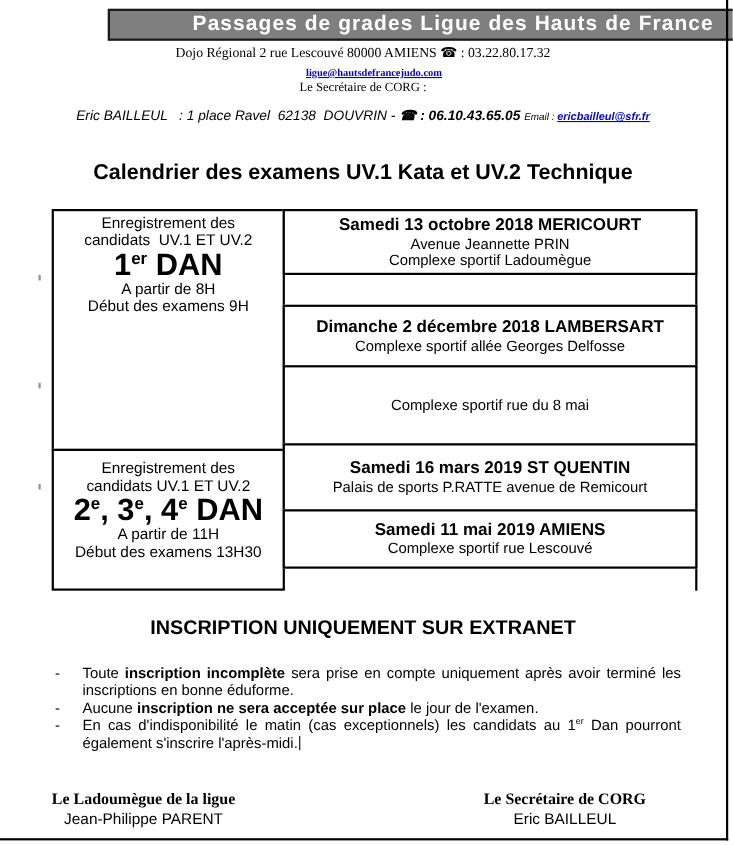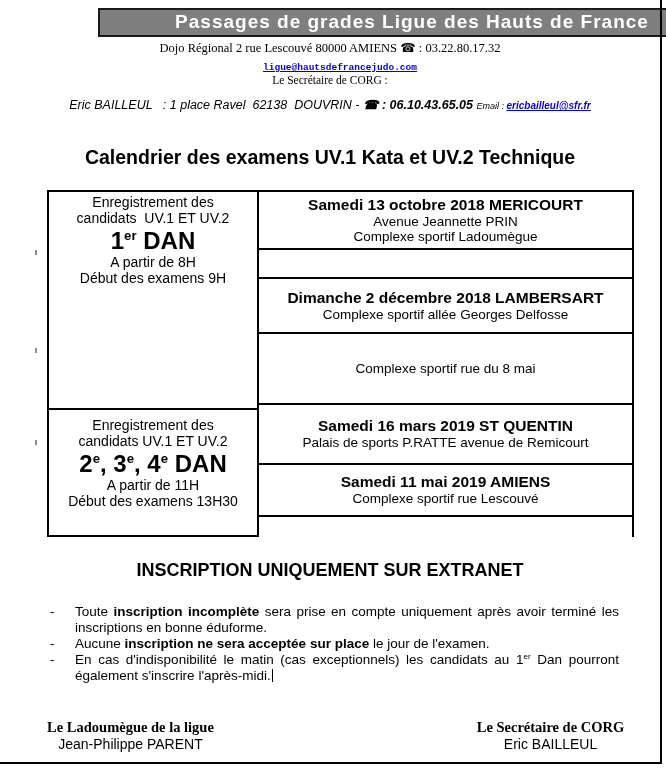--- a/index.html
+++ b/index.html
@@ -18,38 +18,38 @@
 
   
   .banner{
     left:98px;top:8px;width:628px;height:29px;
     background:var(--banner_bg);border:2px solid #1a1a1a;
     color:var(--banner_text);font-weight:bold;font-size:19px;line-height:24px;
     letter-spacing:1px;text-align:center;
   }
   .addr{left:0;top:40px;width:660px;font-family:"Liberation Serif",serif;font-size:12.5px;white-space:pre-wrap;}
   .email-row{left:0;top:56px;width:660px;}
-  .email-row a{font-family:Liberation Mono, monospace;font-size:9.5px;font-weight:bold;color:var(--link_blue);text-decoration:underline;margin-left:20px;}
+  .email-row a{font-family:Liberation Serif, serif;font-size:9.5px;font-weight:bold;color:var(--link_blue);text-decoration:underline;margin-left:20px;}
   .corg{left:0;top:74px;width:660px;font-family:"Liberation Serif",serif;font-size:11.5px;}
   .contact{left:0;top:97px;width:660px;font-style:italic;font-size:12.5px;white-space:pre-wrap;}
   .contact .phone{font-weight:bold;}
   .contact .email-label{font-size:9px;}
   .contact a{font-size:10px;font-weight:bold;color:var(--link_blue);text-decoration:underline;}
 
   
   .title{left:0;top:146px;width:660px;font-weight:bold;font-size:19.5px;}
 
   
   .cell{border:2px solid var(--line_black);background:#fff;}
   .vline{left:632px;top:190px;width:2px;height:347px;background:var(--line_black);}
   .reg-cell{left:47px;width:212px;text-align:center;font-size:14px;line-height:15.5px;}
   .reg-cell .ln{white-space:pre-wrap;}
   .cellA{top:190px;height:220px;padding-top:3px;}
   .cellB{top:408px;height:129px;padding-top:8px;}
-  .dan{font-size:24px;font-weight:bold;line-height:24px;margin:3px 0 2px;}
+  .dan{font-size:28px;font-weight:bold;line-height:24px;margin:3px 0 2px;}
   .dan sup{font-size:55%;}
   .event{left:257px;width:377px;display:flex;flex-direction:column;justify-content:center;text-align:center;}
   .r1{top:190px;height:60px;}
   .r2{top:277px;height:57px;}
   .r3{top:332px;height:73px;}
   .r4{top:403px;height:62px;}
   .r5{top:463px;height:54px;text-align:center;}
   .event .date{font-weight:bold;font-size:15.5px;line-height:17px;margin-bottom:1px;}
   .event .venue{font-size:13.5px;line-height:15.5px;}
 
@@ -57,21 +57,21 @@
   .h2{left:0;top:560px;width:660px;font-weight:bold;font-size:18px;}
   .notes{left:47px;top:604px;width:572px;}
   .note{display:flex;}
   .note .dash{width:28px;padding-left:3px;font-size:13.5px;line-height:16px;}
   .note .txt{flex:1;text-align:justify;font-size:13.5px;line-height:16px;}
   .caret{display:inline-block;width:1px;height:13px;background:#000;vertical-align:-2px;margin-left:1px;}
 
   
   .sig{width:205px;text-align:center;top:719px;}
   .sigL{left:28px;}
-  .sigR{left:448px;}
+  .sigR{left:411px;}
   .sig .sig-title{font-family:"Liberation Serif",serif;font-weight:bold;font-size:14.5px;line-height:16px;}
   .sig .sig-name{font-size:14px;line-height:16px;margin-top:1px;}
 
   
   .page-right{left:660px;top:0;width:2px;height:764px;background:var(--line_black);}
   .page-bottom{left:0;top:762px;width:662px;height:2px;background:var(--line_black);}
   .tick{width:2px;height:5px;background:#909090;}
 </style>
 </head>
 <body>

